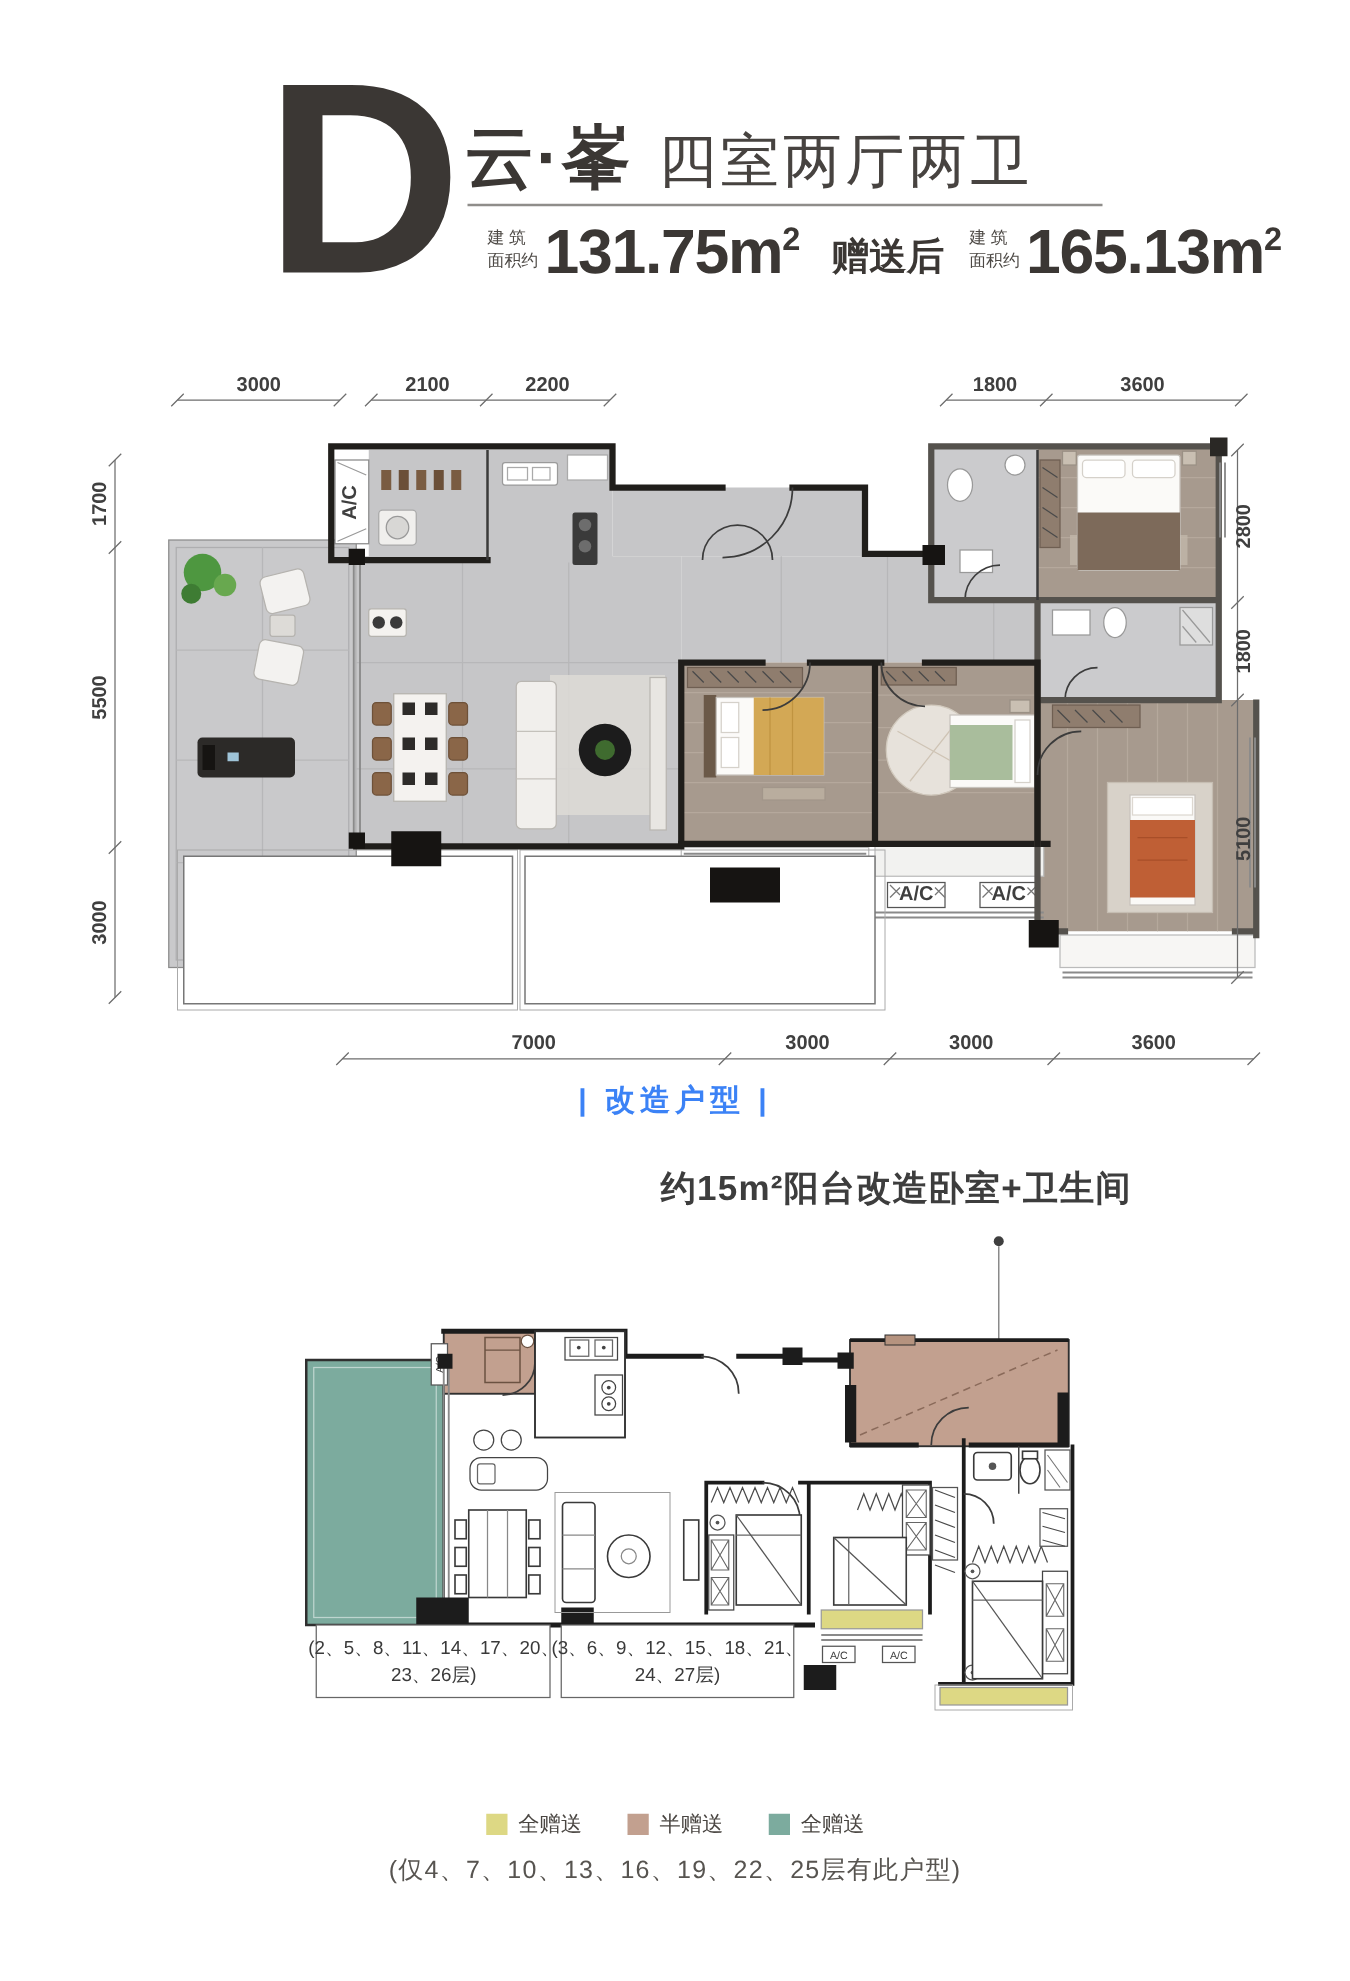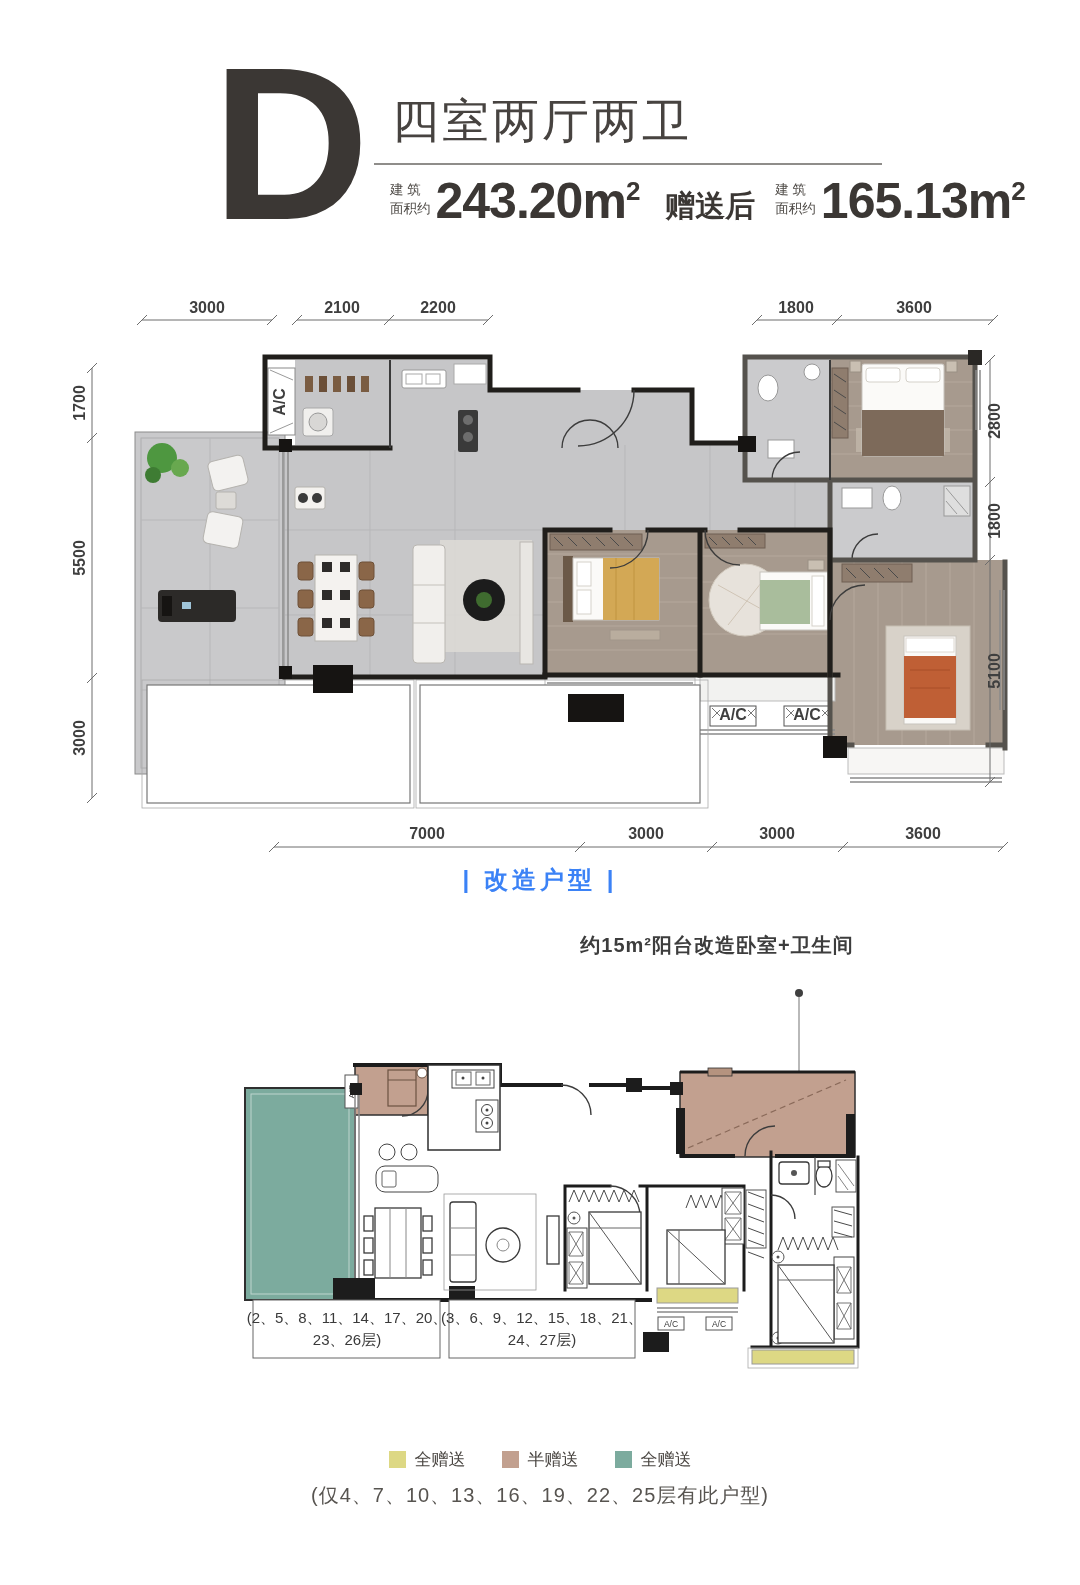--- a/index.html
+++ b/index.html
@@ -20,21 +20,21 @@
   .mini-label{font-size:13.5px;line-height:1.4;color:#4d4945;margin:0 5px 7px 16px;font-weight:500;white-space:pre-line;text-align:justify;}
   .big-val{font-size:50px;font-weight:700;line-height:1;color:#3b3734;letter-spacing:-1px;}
   .big-val sup{font-size:26px;font-weight:700;}
   .gift-prefix{font-size:30px;font-weight:900;color:#3b3734;margin:0 4px 5px 26px;line-height:1;}
   
   .plan-caption{position:absolute;left:0;width:1080px;text-align:center;
     font-size:24px;font-weight:600;color:#3b82f6;letter-spacing:4px;}
   .caption-1{top:864px;}
   .caption-2{top:1396px;}
   .annotation{position:absolute;left:450px;top:932px;width:534px;text-align:center;
-    font-size:20px;font-weight:600;color:#3d3d3d;letter-spacing:1px;}
+    font-size:28px;font-weight:600;color:#3d3d3d;letter-spacing:1px;}
   
   .plan1{position:absolute;left:50px;top:290px;}
   .plan2{position:absolute;left:230px;top:980px;}
   
   .legend{position:absolute;left:0;top:1448px;width:1080px;display:flex;
     justify-content:center;align-items:center;gap:36px;font-size:17px;color:#4a4642;}
   .legend-item{display:flex;align-items:center;}
   .swatch{width:17px;height:17px;display:inline-block;margin-right:9px;}
   .note{position:absolute;left:0;top:1482px;width:1080px;text-align:center;
     font-size:20px;color:#575450;letter-spacing:1px;}
@@ -54,26 +54,27 @@
   .lfurn{stroke:#3a3a3a;stroke-width:1.3;fill:#ffffff;}
   .zig{stroke:#4a4a4a;stroke-width:1;fill:none;}
 </style>
 </head>
 <body>
 
 <div id="page">
 
   <div class="d-letter">D</div>
   <div class="title-row">
+    <span class="title-main">云·峯</span>
     <span class="title-sub">四室两厅两卫</span>
   </div>
   <div class="header-rule"></div>
   <div class="area-row">
     <span class="mini-label"><span>建 筑</span><br><span>面积约</span></span>
-    <span class="big-val"><span>243.20m</span><sup>2</sup></span>
+    <span class="big-val"><span>131.75m</span><sup>2</sup></span>
     <span class="gift-prefix">赠送后</span>
     <span class="mini-label"><span>建 筑</span><br><span>面积约</span></span>
     <span class="big-val"><span>165.13m</span><sup>2</sup></span>
   </div>
 
   <svg class="plan1" width="980" height="580" viewBox="0 0 980 580">
 
     <g>
       <rect x="85" y="142" width="150" height="342" fill="#c9c9cb" stroke="#8b8b8b"></rect>
       <rect x="91" y="148" width="138" height="330" fill="none" stroke="#aeaeb0"></rect>

